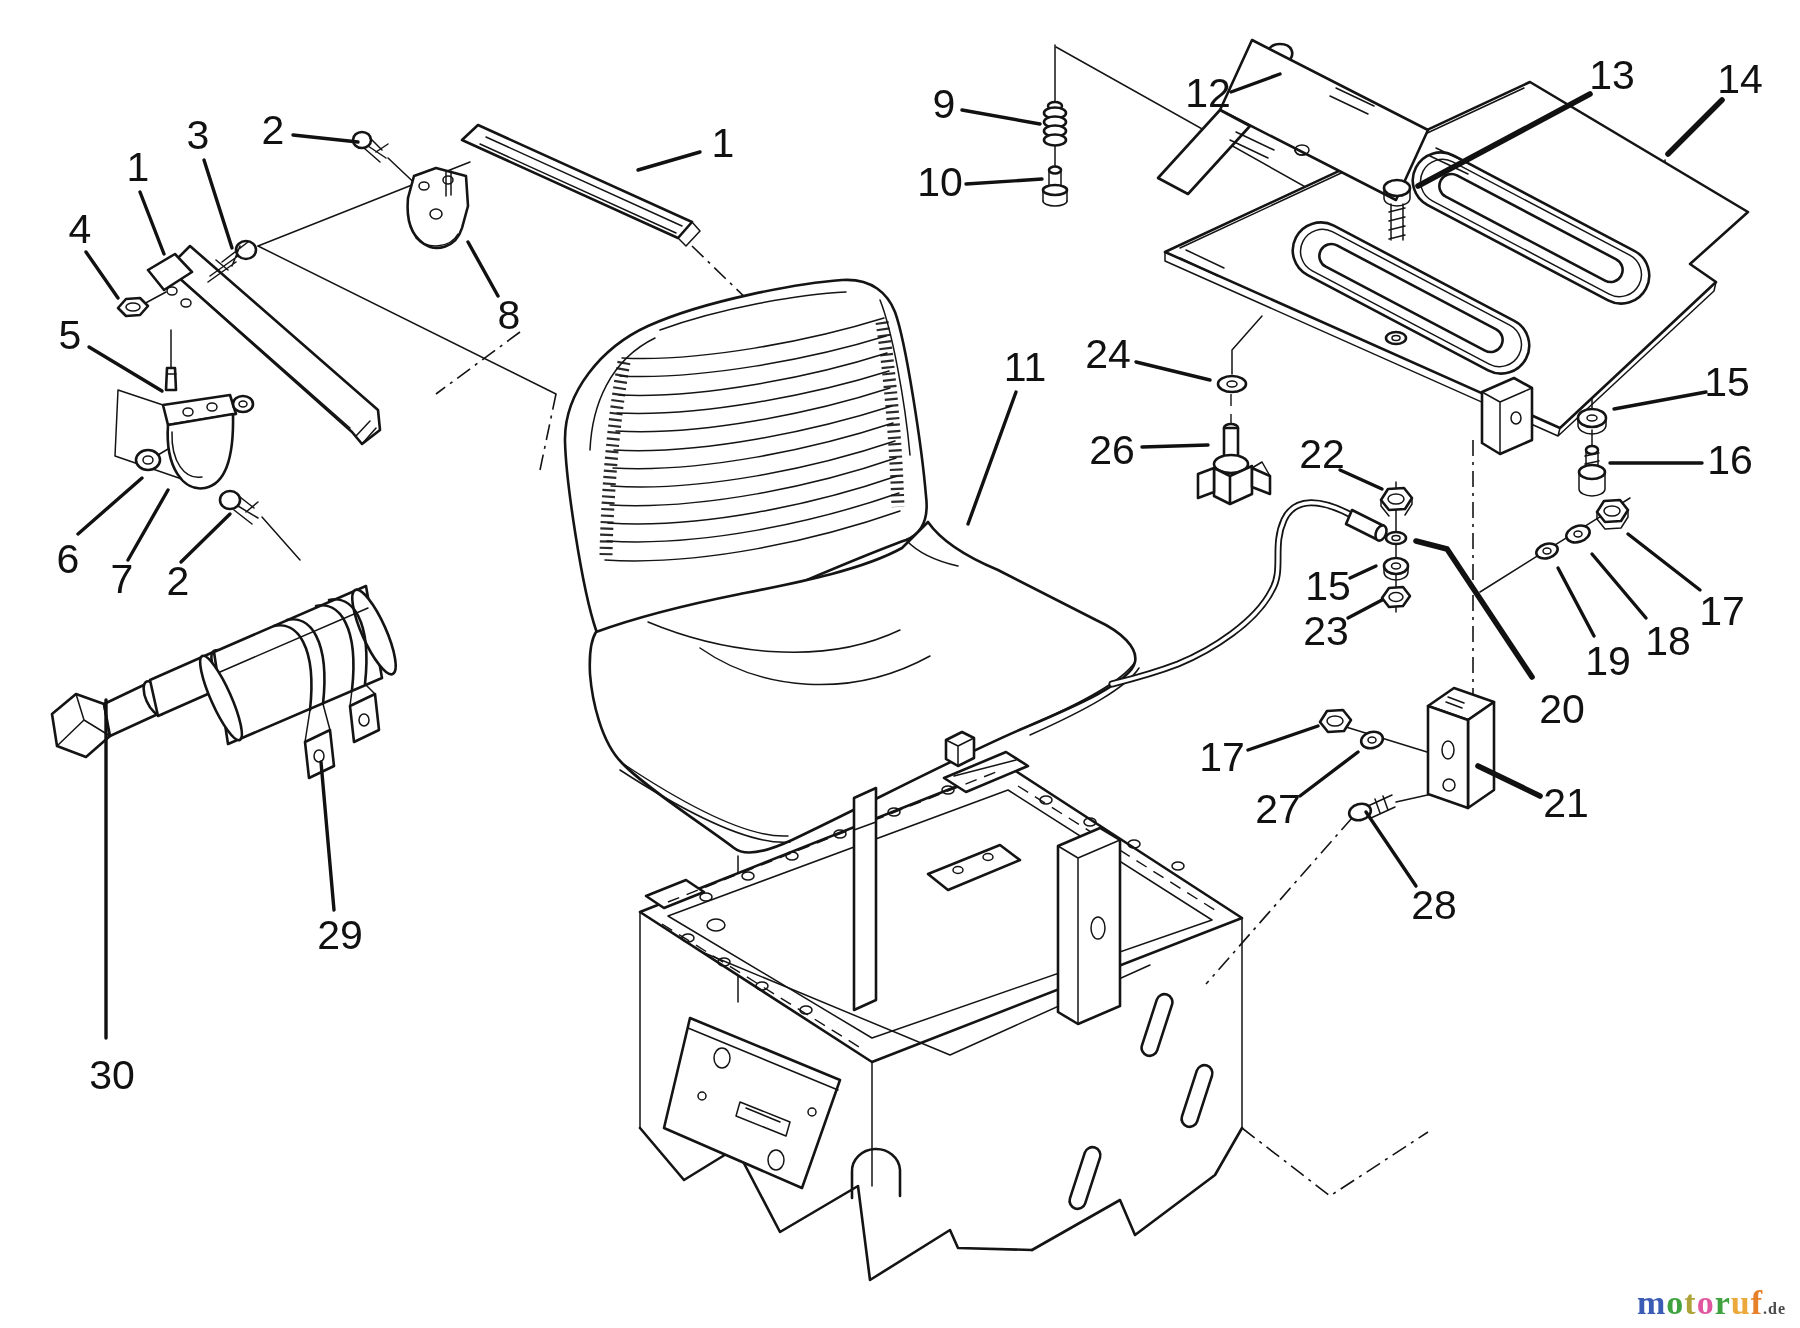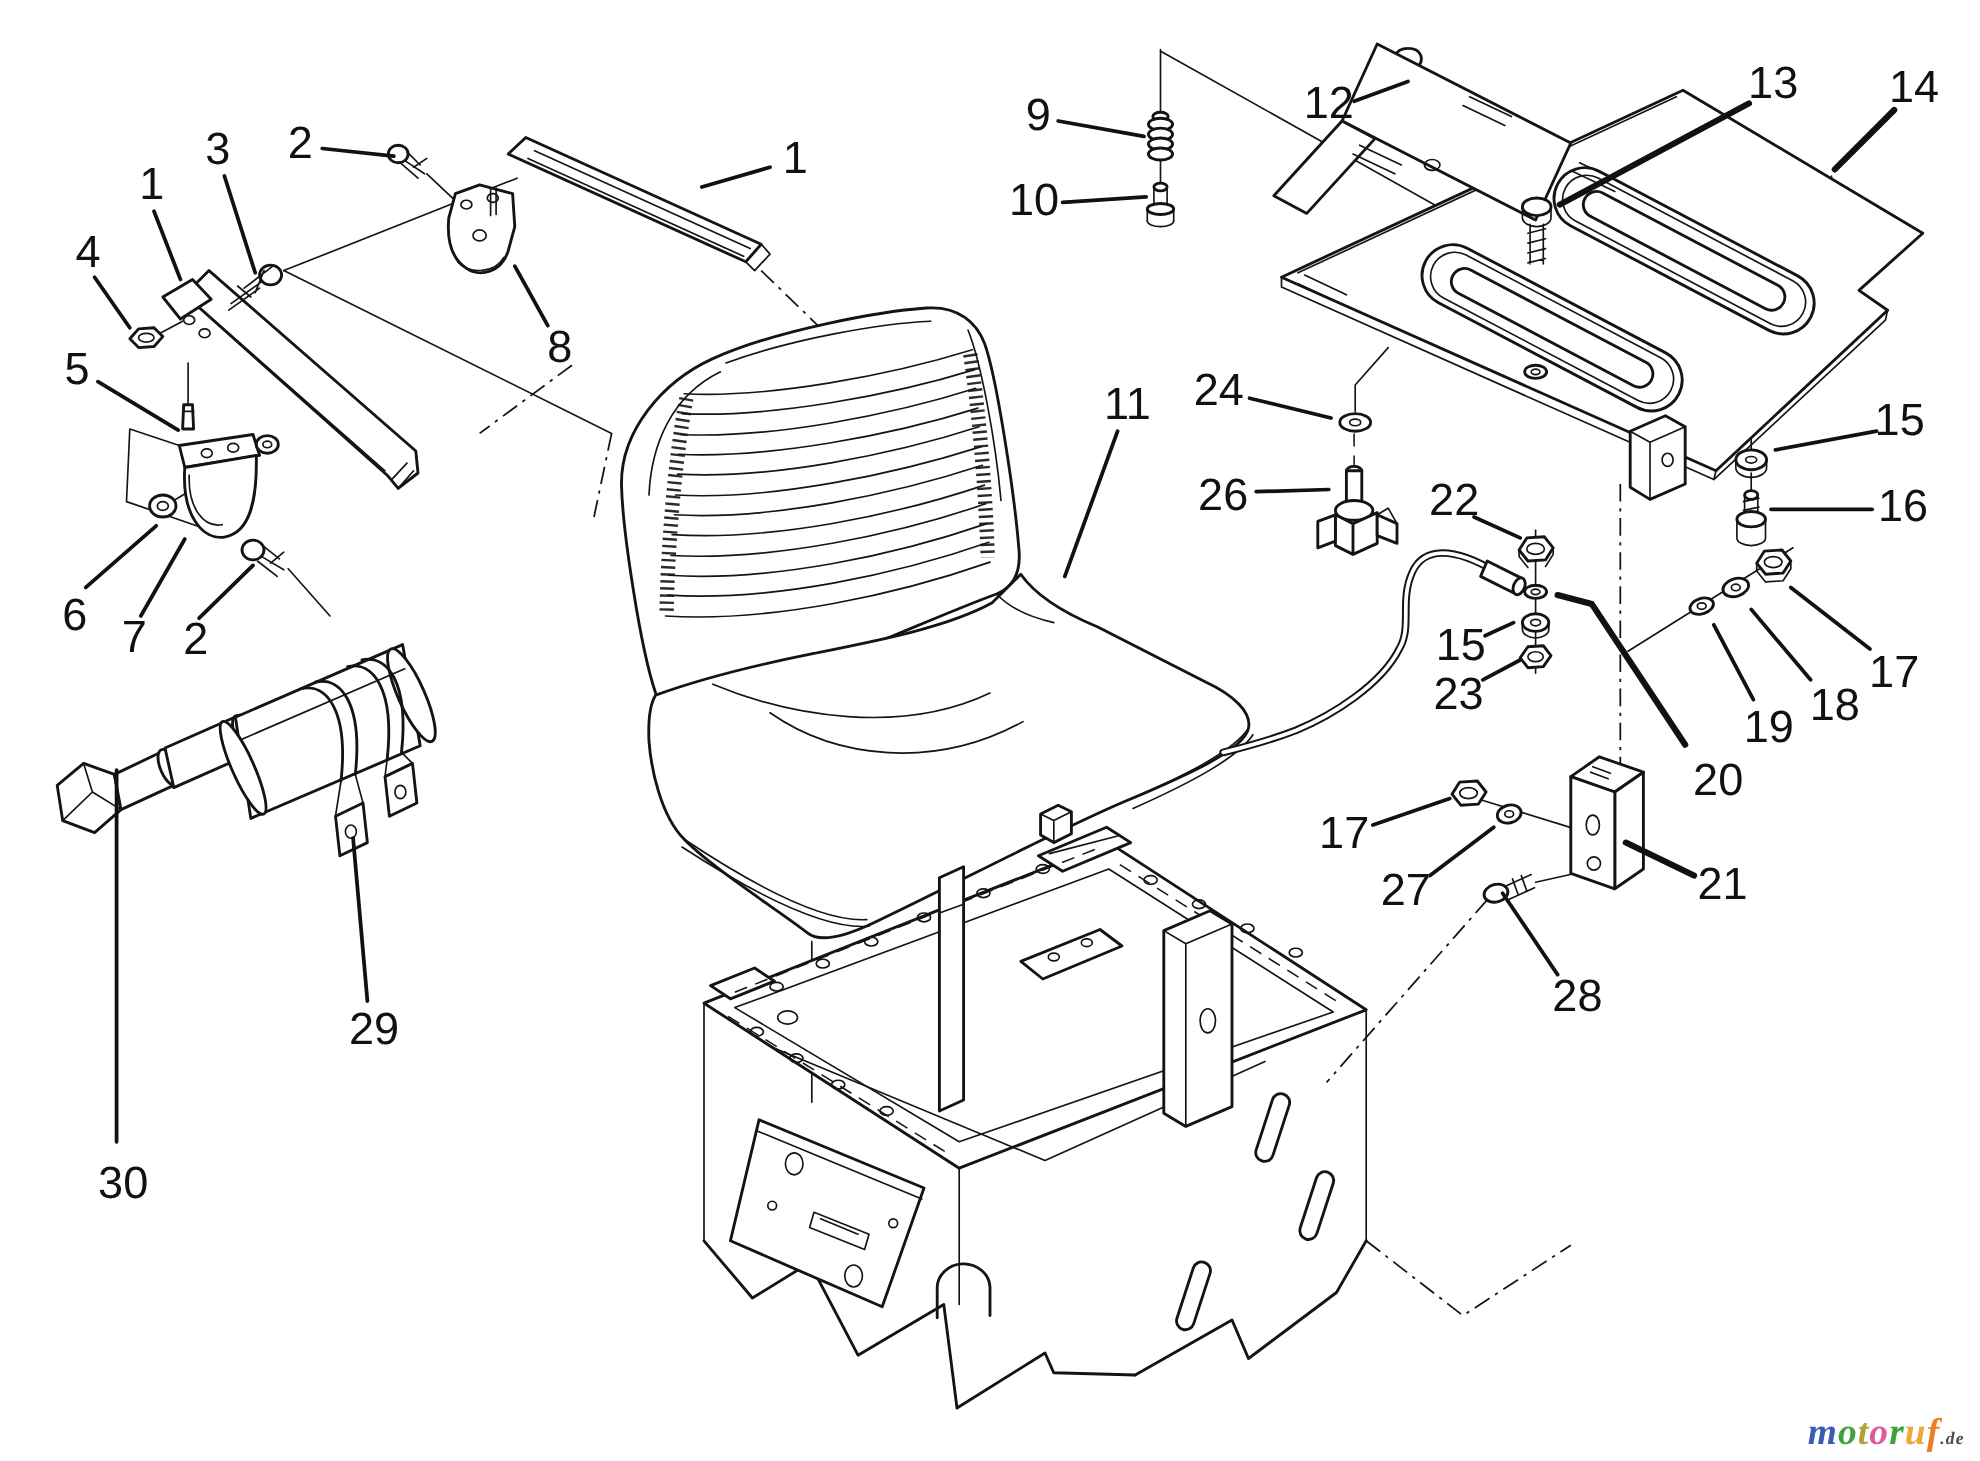--- a/index.html
+++ b/index.html
@@ -14,21 +14,21 @@
   .da {fill:none;stroke:#141414;stroke-width:1.4;stroke-dasharray:12 8;}
   .hatch{fill:none;stroke:#141414;stroke-width:13;stroke-dasharray:2.2 4.2;opacity:.9;}
   .leader{fill:none;stroke:#111;stroke-width:3.4;stroke-linecap:round;}
   .leader.bold{stroke-width:5.6;}
   .callout-num{font-family:"Liberation Sans",sans-serif;font-size:41px;fill:#111;
                text-anchor:middle;dominant-baseline:middle;}
   .tube{fill:none;stroke:#141414;stroke-width:7;stroke-linecap:round;}
   .tubecore{fill:none;stroke:#ffffff;stroke-width:3.4;stroke-linecap:round;}
   
   .logo{position:absolute;right:14px;bottom:8px;font-family:"Liberation Serif",serif;
-        font-weight:bold;font-size:34px;letter-spacing:1px;line-height:1;font-style:italic;}
+        font-weight:bold;font-size:34px;letter-spacing:1px;line-height:1;}
   .logo .suffix{font-size:16px;font-weight:bold;vertical-align:baseline;}
 </style>
 </head>
 <body>
 
 <div class="stage">
 <svg viewBox="0 0 1800 1328" width="1800" height="1328">
 
   <g>
     <path class="t" d="M470,162 L258,246"></path>

